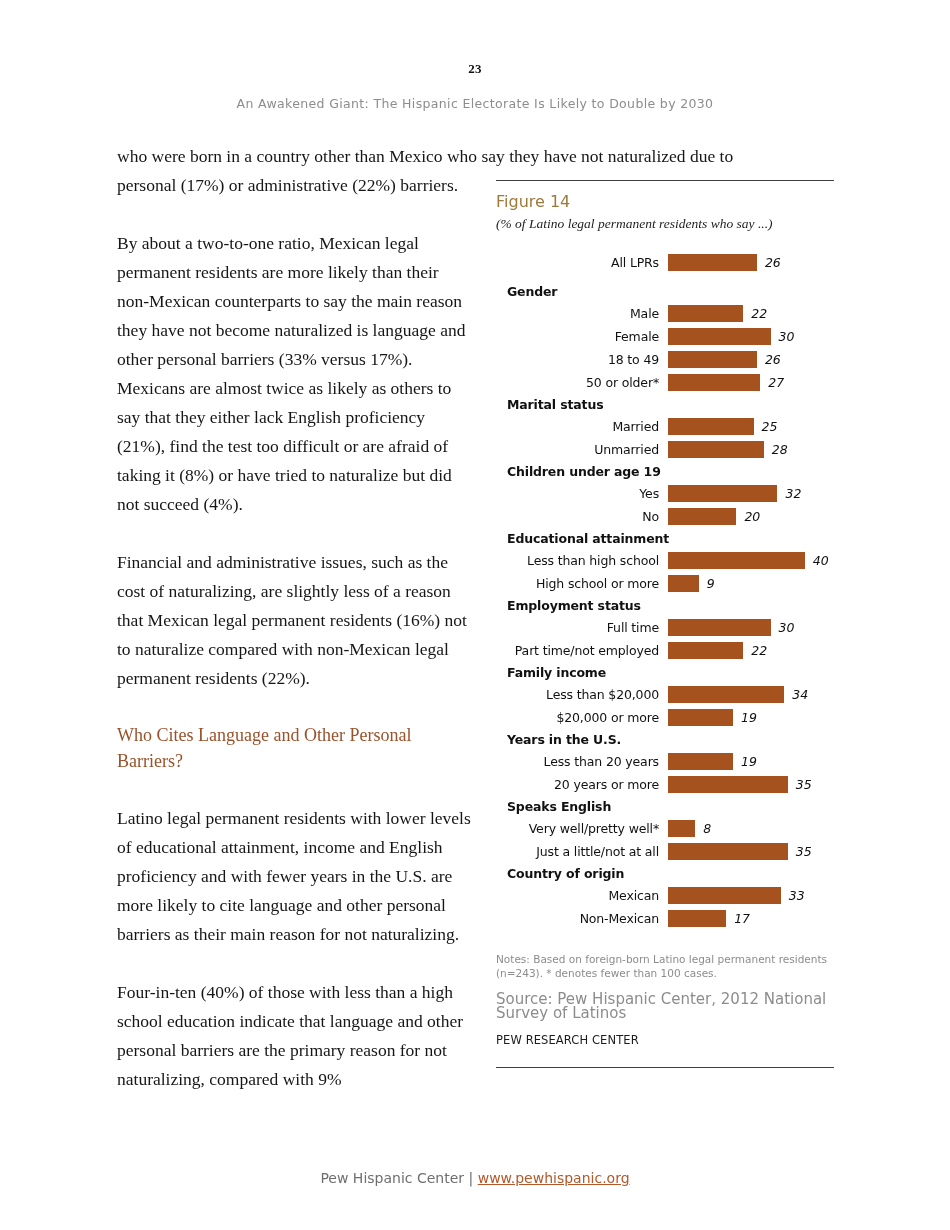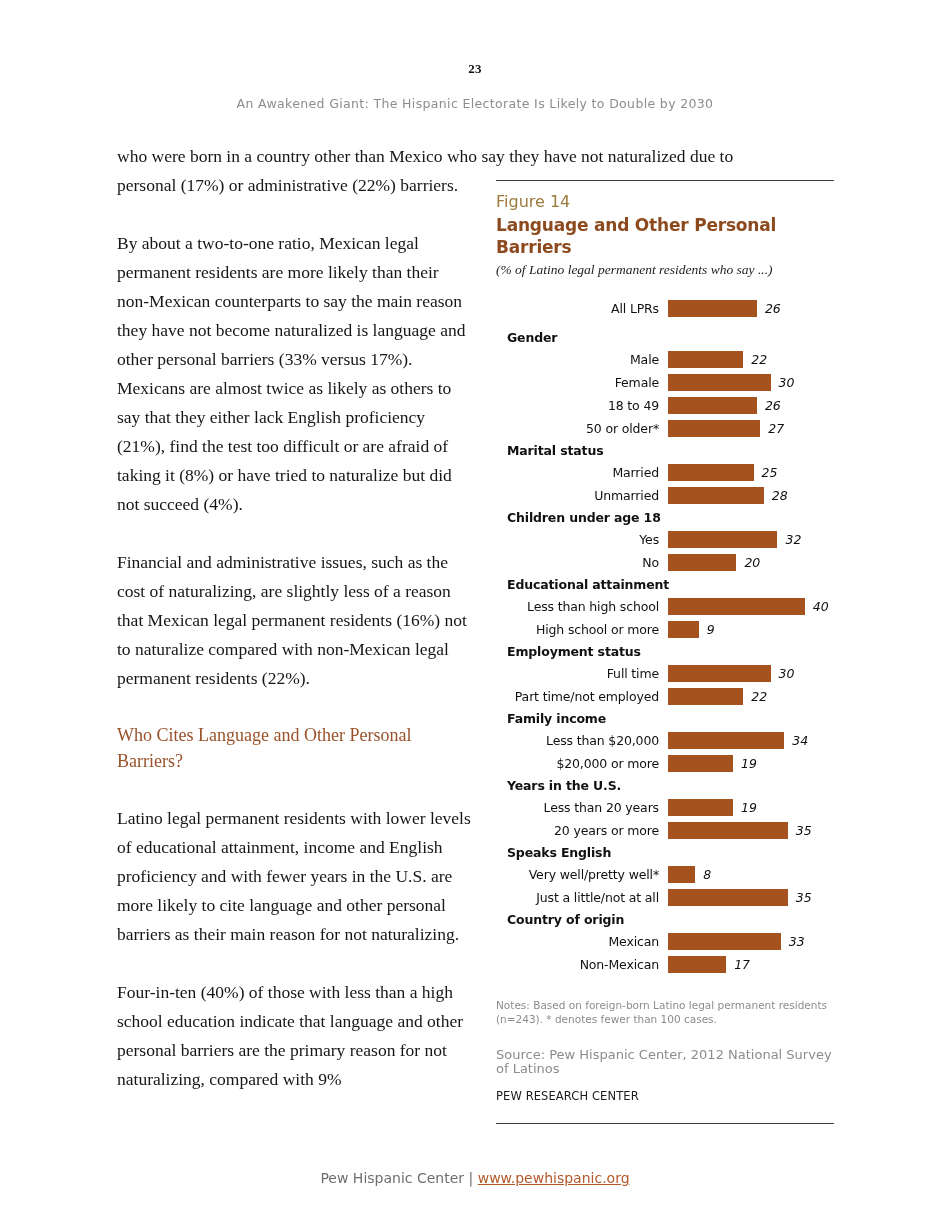--- a/index.html
+++ b/index.html
@@ -183,24 +183,24 @@
   
   .fig-notes {
     font-family: "DejaVu Sans", "Liberation Sans", sans-serif;
     font-size: 10.5px;
     line-height: 14px;
     color: #8c8c8c;
     margin-top: 22px;
   }
   .fig-source {
     font-family: "DejaVu Sans", "Liberation Sans", sans-serif;
-    font-size: 13px;
+    font-size: 15px;
     line-height: 14px;
     color: #8c8c8c;
-    margin-top: 22px;
+    margin-top: 12px;
   }
   .fig-org {
     font-family: "DejaVu Sans", "Liberation Sans", sans-serif;
     font-size: 11.5px;
     color: #1c1c1c;
     margin-top: 13px;
     letter-spacing: 0.1px;
   }
 
   
@@ -232,21 +232,20 @@
   <p>By about a two-to-one ratio, Mexican legal permanent residents are more likely than their non-Mexican counterparts to say the main reason they have not become naturalized is language and other personal barriers (33% versus 17%). Mexicans are almost twice as likely as others to say that they either lack English proficiency (21%), find the test too difficult or are afraid of taking it (8%) or have tried to naturalize but did not succeed (4%).</p>
   <p>Financial and administrative issues, such as the cost of naturalizing, are slightly less of a reason that Mexican legal permanent residents (16%) not to naturalize compared with non-Mexican legal permanent residents (22%).</p>
   <h3 class="sub-head">Who Cites Language and Other Personal Barriers?</h3>
   <p>Latino legal permanent residents with lower levels of educational attainment, income and English proficiency and with fewer years in the U.S. are more likely to cite language and other personal barriers as their main reason for not naturalizing.</p>
   <p>Four-in-ten (40%) of those with less than a high school education indicate that language and other personal barriers are the primary reason for not naturalizing, compared with 9%</p>
 </div>
 
 <div class="figure">
   <div class="fig-rule-top"></div>
   <div class="fig-number">Figure 14</div>
-  <div class="fig-title">Language and Other Personal Barriers</div>
   <div class="fig-subtitle">(% of Latino legal permanent residents who say ...)</div>
 
   <div class="chart" id="chart">
       <div class="bar-row">
         <div class="bar-label">All LPRs</div>
         <div class="bar-track">
           <div class="bar" style="width: 88.92px; background: rgb(166, 82, 31);"></div>
           <div class="bar-value" style="left: 96.92px;">26</div>
         </div>
       </div>
@@ -288,21 +287,21 @@
           <div class="bar-value" style="left: 93.5px;">25</div>
         </div>
       </div>
       <div class="bar-row">
         <div class="bar-label">Unmarried</div>
         <div class="bar-track">
           <div class="bar" style="width: 95.76px; background: rgb(166, 82, 31);"></div>
           <div class="bar-value" style="left: 103.76px;">28</div>
         </div>
       </div>
-      <div class="grp-head">Children under age 18</div>
+      <div class="grp-head">Children under age 19</div>
       <div class="bar-row">
         <div class="bar-label">Yes</div>
         <div class="bar-track">
           <div class="bar" style="width: 109.44px; background: rgb(166, 82, 31);"></div>
           <div class="bar-value" style="left: 117.44px;">32</div>
         </div>
       </div>
       <div class="bar-row">
         <div class="bar-label">No</div>
         <div class="bar-track">

